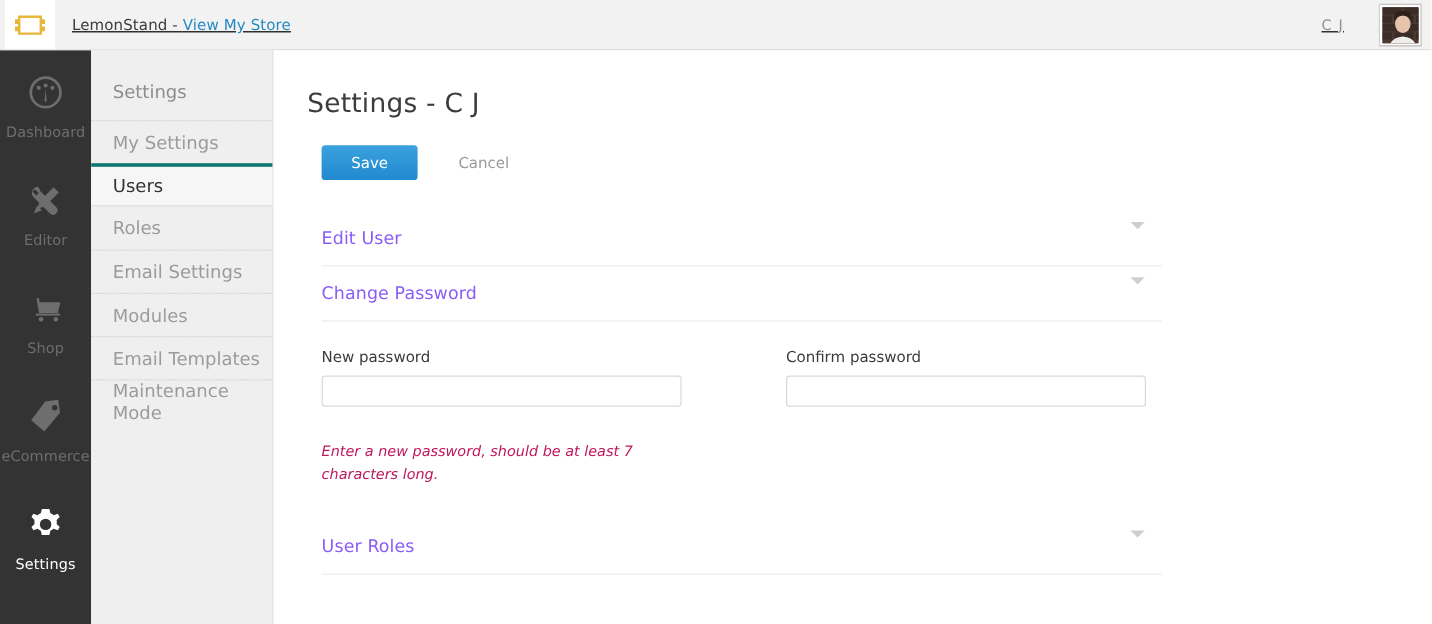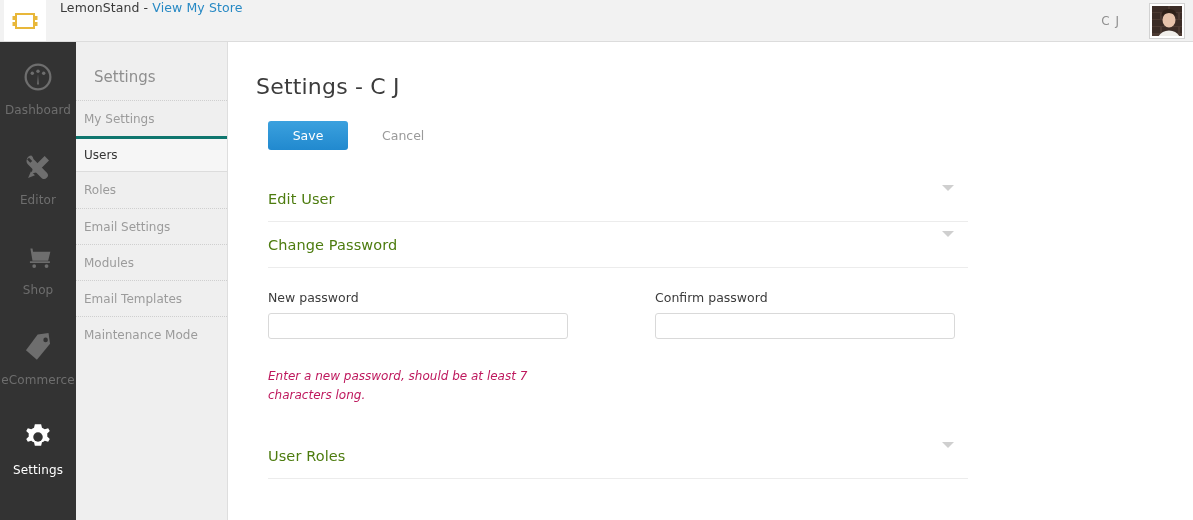--- a/index.html
+++ b/index.html
@@ -9,21 +9,21 @@
     background: #ffffff;
     overflow: hidden;
   }
   #app { position: relative; width: 1193px; height: 520px; }
 
   
   .topbar {
     position: absolute; left: 0; top: 0; width: 1193px; height: 42px;
     background: #f2f2f2;
     border-bottom: 1px solid #dcdcdc;
-    display: flex; 
+    display: flex; align-items: center; text-decoration: underline;
   }
   .logo-box {
     width: 42px; height: 41px; background: #ffffff;
     display: flex; align-items: center; justify-content: center;
     margin-left: 4px; margin-top: 0;
   }
   .logo-shape { width: 26px; height: 20px; }
   .brand {
     margin-left: 14px; font-size: 12.5px; color: #3a3a3a;
     letter-spacing: .1px; white-space: nowrap;
@@ -62,21 +62,21 @@
     position: absolute; left: 76px; top: 42px; width: 152px; height: 478px;
     background: #efefef;
     border-right: 1px solid #dedede;
   }
   .submenu-title {
     font-size: 15px; color: #8e8e8e; padding: 26px 0 14px 18px;
     font-weight: 400;
   }
   .menu-item {
     height: 36px; display: flex; align-items: center;
-    padding-left: 8px; font-size: 12px; color: #9b9b9b;
+    padding-left: 18px; font-size: 15px; color: #9b9b9b;
     border-top: 1px dotted #cfcfcf;
     cursor: pointer;
   }
   .menu-item.active {
     background: #f6f6f6; color: #333333;
     border-top: 3px solid #0f766e;
     border-bottom: 1px solid #dcdcdc;
   }
   .menu-item.after-active { border-top: none; }
 
@@ -104,21 +104,21 @@
     background: none; border: none; color: #9a9a9a;
     font-size: 12.5px; cursor: pointer; font-family: inherit;
     padding: 0 6px;
   }
 
   .form-area { padding: 0 0 0 20px; margin-top: 26px; }
   .section-head {
     width: 700px; height: 46px;
     display: flex; align-items: center;
     border-bottom: 1px solid #ececec;
-    font-size: 14.5px; color: #4d7c0f; cursor: pointer;
+    font-size: 14.5px; color: #8b5cf6; cursor: pointer;
     letter-spacing: .1px;
   }
   .section-head .chev { margin-left: auto; margin-right: 14px; }
   .tri-down {
     width: 0; height: 0;
     border-left: 6px solid transparent;
     border-right: 6px solid transparent;
     border-top: 6px solid #cfcfcf;
   }
 

